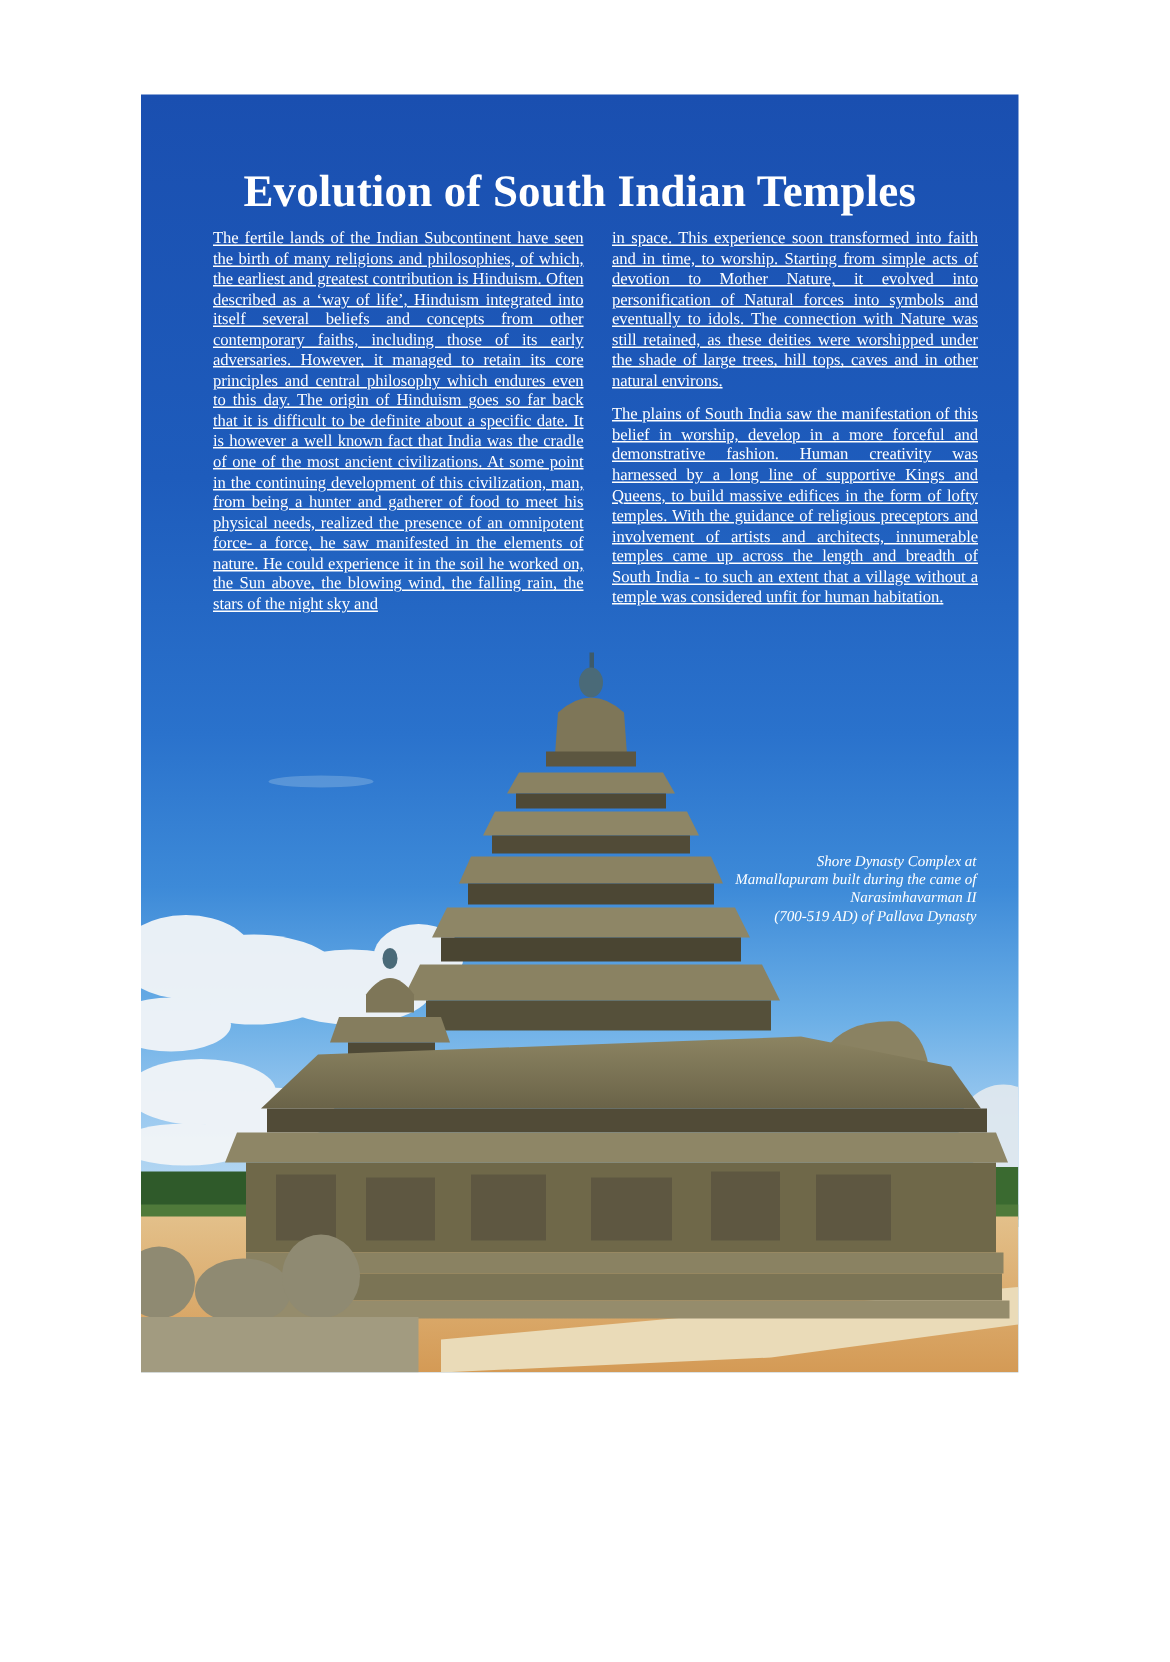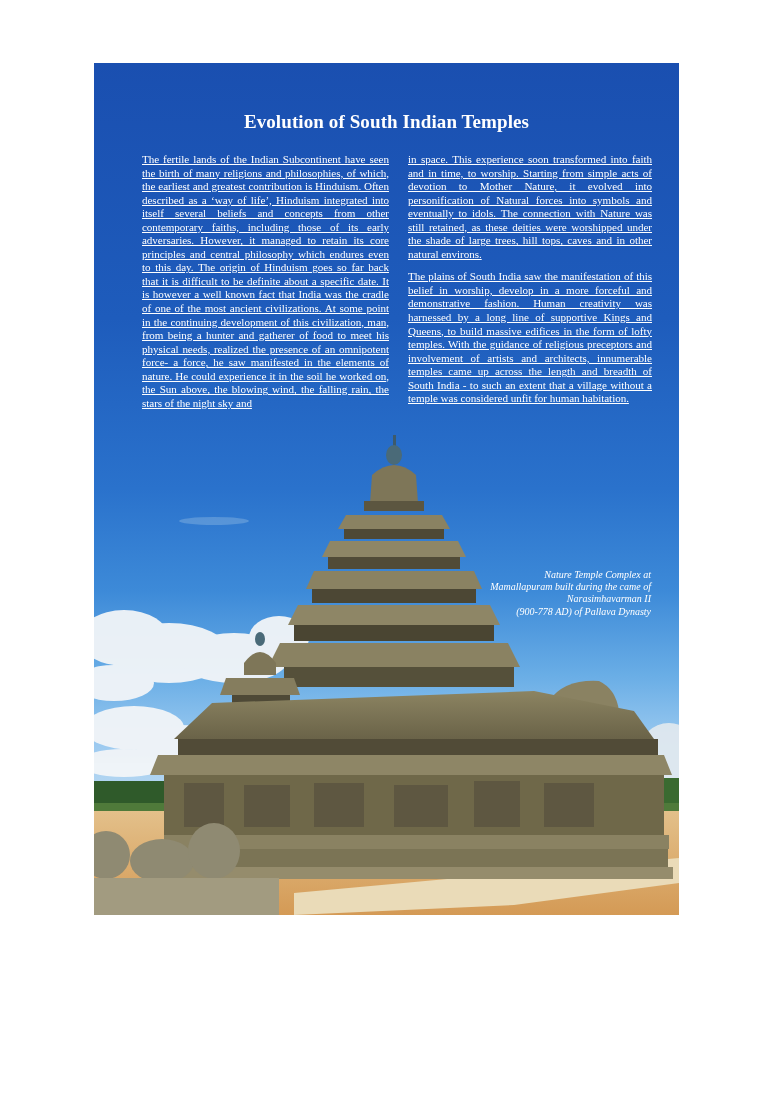--- a/index.html
+++ b/index.html
@@ -15,21 +15,21 @@
       left: 94px; top: 63px;
       width: 585px; height: 852px;
       overflow: hidden;
       background: linear-gradient(180deg, #1a4fb0 0%, #1e5cbc 30%, #2a72cc 50%, #3d8ad8 62%, #6aaee6 72%, #9ccaf0 80%, #b9d9f2 86%);
     }
     .title {
       position: absolute;
       left: 0; right: 0; top: 48px;
       text-align: center;
       color: #ffffff;
-      font-size: 19px;
+      font-size: 30px;
       font-weight: bold;
       letter-spacing: 0.1px;
     }
     .col {
       position: absolute;
       top: 90px;
       color: #ffffff;
       font-size: 11.1px;
       line-height: 13.55px;
       text-align: justify;
@@ -146,18 +146,18 @@
   <div class="col col-left">
     <p>The fertile lands of the Indian Subcontinent have seen the birth of many religions and philosophies, of which, the earliest and greatest contribution is Hinduism. Often described as a ‘way of life’, Hinduism integrated into itself several beliefs and concepts from other contemporary faiths, including those of its early adversaries. However, it managed to retain its core principles and central philosophy which endures even to this day. The origin of Hinduism goes so far back that it is difficult to be definite about a specific date. It is however a well known fact that India was the cradle of one of the most ancient civilizations. At some point in the continuing development of this civilization, man, from being a hunter and gatherer of food to meet his physical needs, realized the presence of an omnipotent force- a force, he saw manifested in the elements of nature. He could experience it in the soil he worked on, the Sun above, the blowing wind, the falling rain, the stars of the night sky and</p>
   </div>
 
   <div class="col col-right">
     <p>in space. This experience soon transformed into faith and in time, to worship. Starting from simple acts of devotion to Mother Nature, it evolved into personification of Natural forces into symbols and eventually to idols. The connection with Nature was still retained, as these deities were worshipped under the shade of large trees, hill tops, caves and in other natural environs.</p>
     <p>The plains of South India saw the manifestation of this belief in worship, develop in a more forceful and demonstrative fashion. Human creativity was harnessed by a long line of supportive Kings and Queens, to build massive edifices in the form of lofty temples. With the guidance of religious preceptors and involvement of artists and architects, innumerable temples came up across the length and breadth of South India - to such an extent that a village without a temple was considered unfit for human habitation.</p>
   </div>
 
   <div class="caption">
-    <div>Nature Temple Complex at</div>
+    <div>Shore Dynasty Complex at</div>
     <div>Mamallapuram built during the came of</div>
     <div>Narasimhavarman II</div>
-    <div>(900-778 AD) of Pallava Dynasty</div>
+    <div>(700-519 AD) of Pallava Dynasty</div>
   </div>
 </div>
 
 </body></html>

